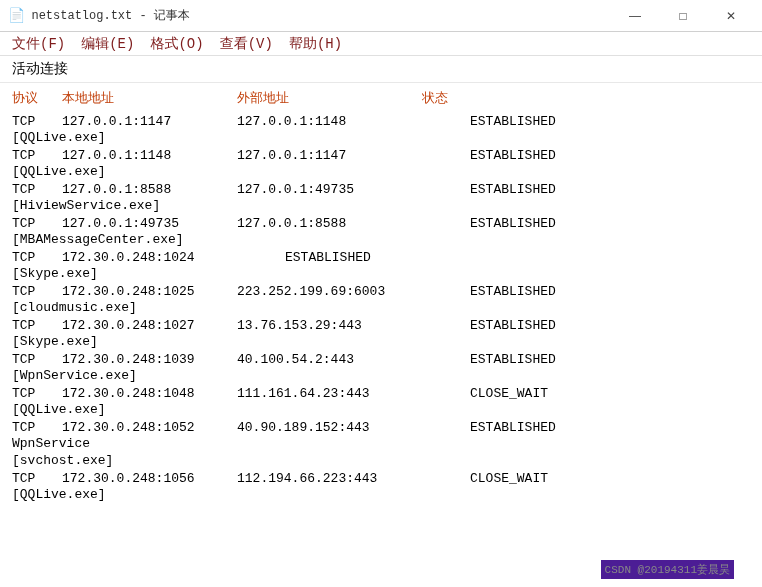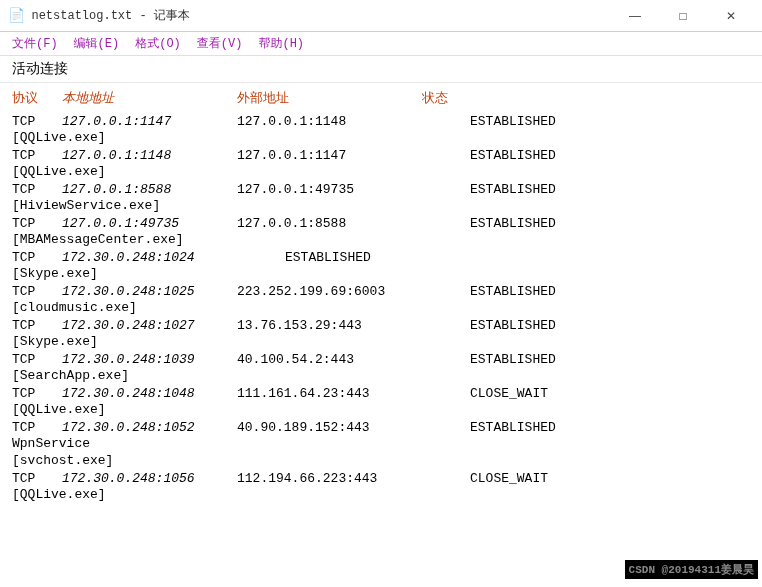--- a/index.html
+++ b/index.html
@@ -57,22 +57,22 @@
       background: #ffffff;
       display: flex;
       align-items: center;
       height: 24px;
       padding: 0 4px;
       border-bottom: 1px solid #e0e0e0;
       flex-shrink: 0;
     }
     .menu-item {
       padding: 8px 8px;
-      font-size: 12px;
-      color: #a21caf;
+      font-size: 14px;
+      color: #7f1d1d;
       cursor: pointer;
     }
 
     
     .section-header {
       background: #ffffff;
       padding: 4px 12px;
       font-size: 14px;
       font-weight: normal;
       color: #000;
@@ -106,21 +106,21 @@
     .col-header {
       display: flex;
       color: #c2410c;
       padding: 2px 0;
       margin-bottom: 4px;
     }
     .col-header span {
       font-size: 13px;
     }
     .col-proto { width: 50px; }
-    .col-local { width: 175px; font-style: italic; }
+    .col-local { width: 175px; }
     .col-remote { width: 185px; }
     .col-state { width: 160px; }
 
     
     .conn-row {
       display: flex;
       align-items: baseline;
       padding: 1px 0;
     }
     .conn-row .col-proto { width: 50px; font-size: 13px; color: #000; }
@@ -131,26 +131,25 @@
     .proc-row {
       padding: 0 0 2px 0;
       color: #000000;
       font-size: 13px;
     }
 
     
     .watermark {
       position: fixed;
       bottom: 8px;
-      right: 4px;
+      right: 28px;
       font-size: 11px;
       color: #888;
-      background: #000000;
+      background: #4c1d95;
       padding: 2px 4px;
-      font-weight: bold;
     }
   </style>
 </head>
 <body>
 
 <div class="title-bar">
   <div class="title-bar-left">
     <span class="title-bar-icon">📄</span>
     <span>netstatlog.txt - 记事本</span>
   </div>
@@ -228,21 +227,21 @@
         <span class="col-remote">13.76.153.29:443</span>
         <span class="col-state">ESTABLISHED</span>
       </div>
       <div class="proc-row">[Skype.exe]</div>
       <div class="conn-row">
         <span class="col-proto">TCP</span>
         <span class="col-local">172.30.0.248:1039</span>
         <span class="col-remote">40.100.54.2:443</span>
         <span class="col-state">ESTABLISHED</span>
       </div>
-      <div class="proc-row">[SearchApp.exe]</div>
+      <div class="proc-row">[WpnService.exe]</div>
       <div class="conn-row">
         <span class="col-proto">TCP</span>
         <span class="col-local">172.30.0.248:1048</span>
         <span class="col-remote">111.161.64.23:443</span>
         <span class="col-state">CLOSE_WAIT</span>
       </div>
       <div class="proc-row">[QQLive.exe]</div>
       <div class="conn-row">
         <span class="col-proto">TCP</span>
         <span class="col-local">172.30.0.248:1052</span>

